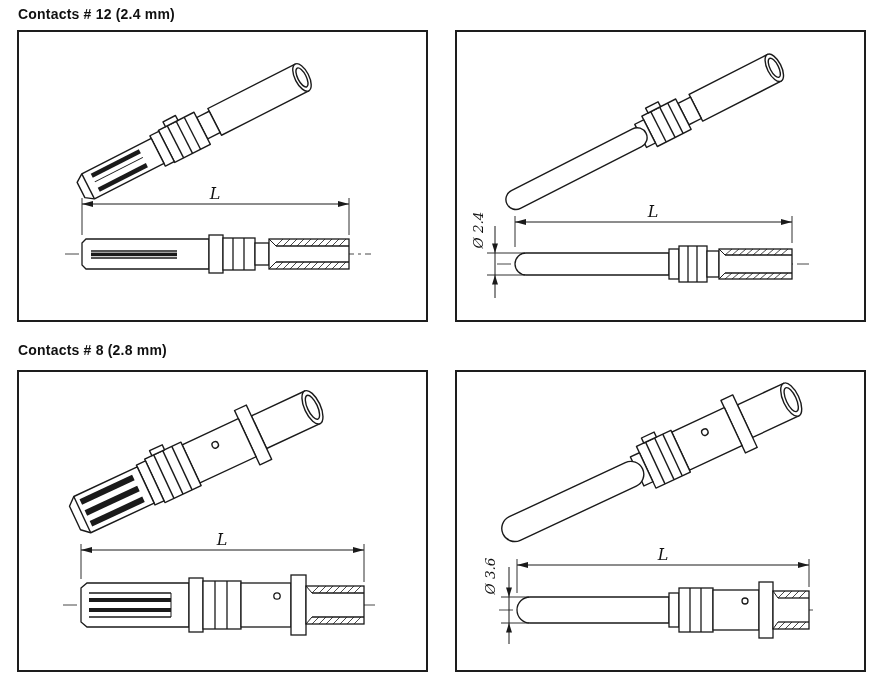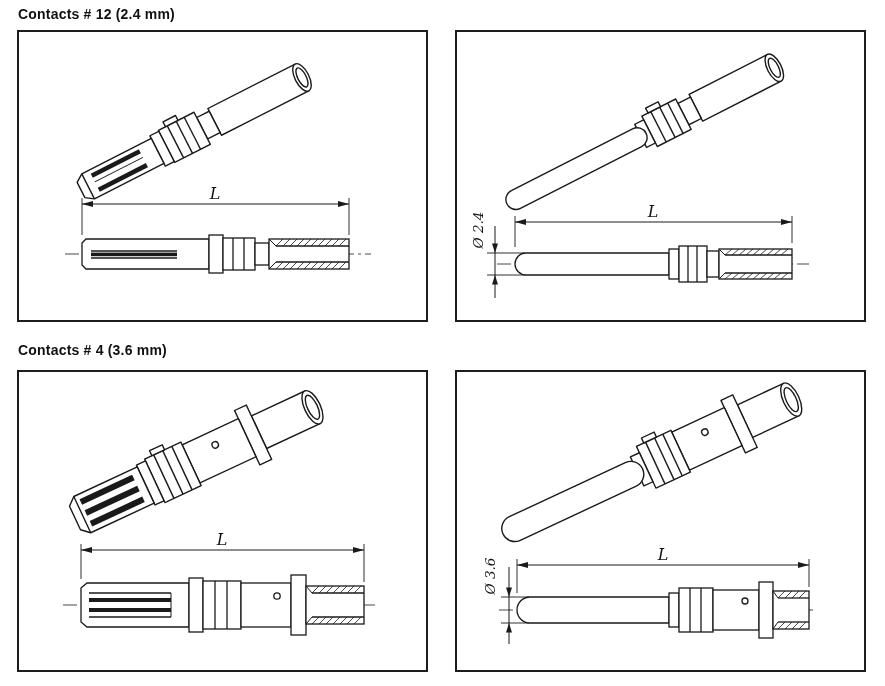--- a/index.html
+++ b/index.html
@@ -117,21 +117,21 @@
         <line x1="68" y1="221" x2="30" y2="221" stroke-width="0.9"></line>
         <line x1="68" y1="243" x2="30" y2="243" stroke-width="0.9"></line>
         <line x1="38" y1="194" x2="38" y2="266"></line>
         <polygon points="38,221 35,211.5 41,211.5" stroke="none"></polygon>
         <polygon points="38,243 35,252.5 41,252.5" stroke="none"></polygon>
         <text class="dim-label" x="26" y="198" transform="rotate(-90 26 198)" text-anchor="middle" font-size="13.5" stroke="none" fill="#111">Ø 2.4</text>
       </g>
     </svg>
   </div>
 
-  <div class="section-title" id="title-2">Contacts # 4 (3.6 mm)</div>
+  <div class="section-title" id="title-2">Contacts # 8 (2.8 mm)</div>
 
   <div class="panel" id="panel-3">
     <svg viewBox="0 0 407 298" width="407" height="298">
       <g transform="translate(56,146) rotate(-25)" stroke="#1a1a1a" stroke-width="1.4" fill="#ffffff" stroke-linejoin="round">
         <rect x="203" y="-18" width="59" height="36"></rect>
         <ellipse cx="262" cy="0" rx="8" ry="18"></ellipse>
         <ellipse cx="262" cy="0" rx="5" ry="13" fill="none"></ellipse>
         <rect x="190" y="-30" width="13" height="60"></rect>
         <rect x="128" y="-21" width="62" height="42"></rect>
         <circle cx="158" cy="-7" r="3.2"></circle>

